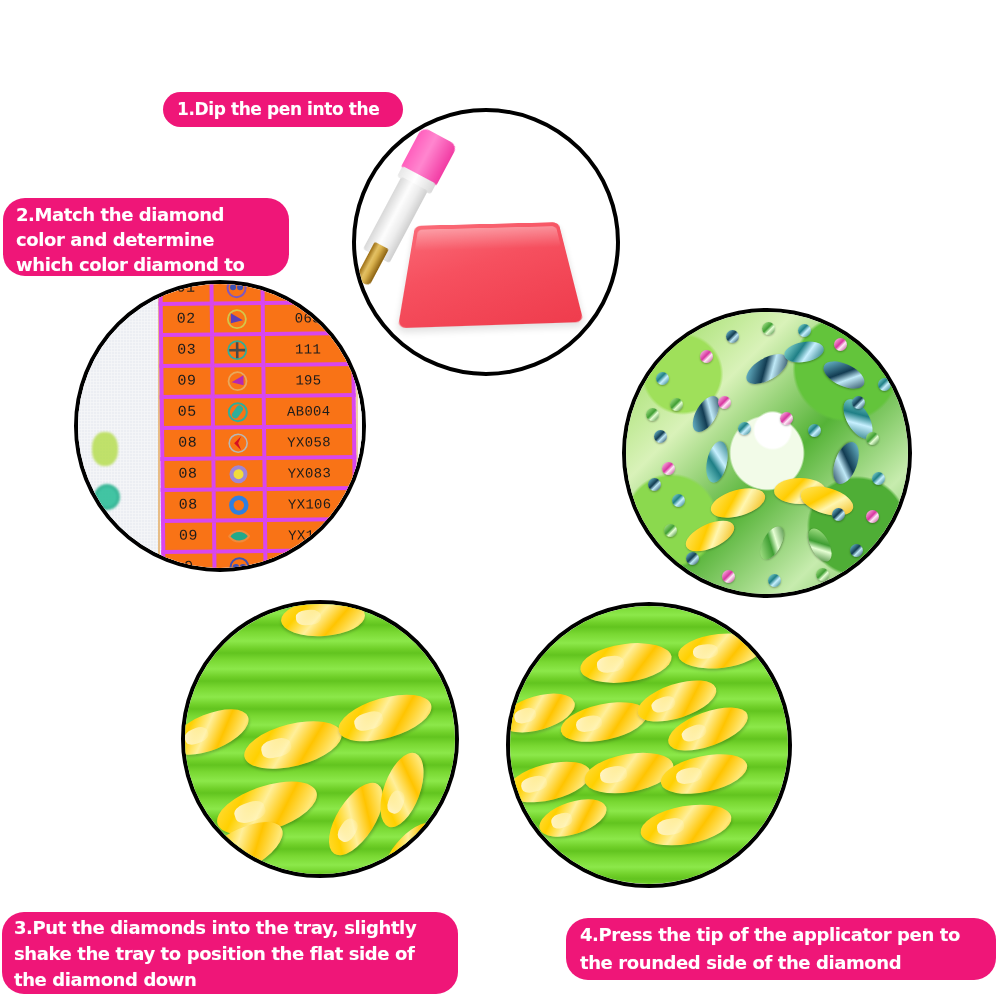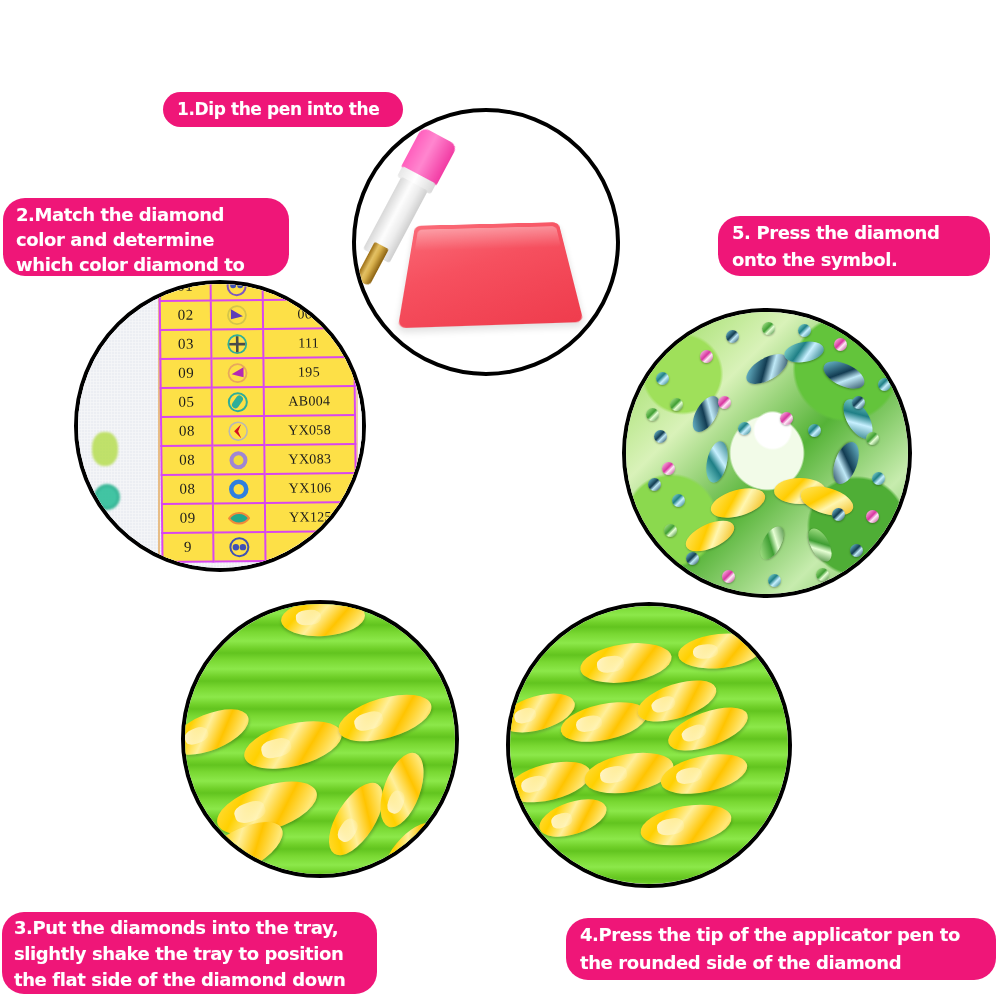--- a/index.html
+++ b/index.html
@@ -35,21 +35,21 @@
     color:#ffffff;
     font-family:"DejaVu Sans", sans-serif;
     font-weight:700;
     letter-spacing:-0.4px;
     box-sizing:border-box;
     text-shadow:0 0 1px rgba(255,255,255,.25);
   }
   #label-1{left:163px;top:92px;width:240px;height:35px;font-size:17px;line-height:35px;padding:0 14px;border-radius:18px;}
   #label-2{left:3px;top:198px;width:286px;height:78px;font-size:18px;line-height:25px;padding:4px 13px;}
   #label-5{left:718px;top:216px;width:272px;height:60px;font-size:18px;line-height:27px;padding:3px 14px;}
-  #label-3{left:2px;top:912px;width:375px;height:82px;font-size:18px;line-height:26px;padding:3px 12px;}
+  #label-3{left:2px;top:912px;width:456px;height:82px;font-size:18px;line-height:26px;padding:3px 12px;}
   #label-4{left:566px;top:918px;width:430px;height:62px;font-size:18px;line-height:28px;padding:3px 14px;}
 
   
   .photo-circle{
     position:absolute;border-radius:50%;
     border:4px solid #000000;
     overflow:hidden;background:#ffffff;
     box-sizing:border-box;
   }
   #circle-1{left:352px;top:108px;width:268px;height:268px;}
@@ -95,24 +95,24 @@
   .ofold.c{left:278px;background:#f0cfa4;}
   .sheet-right{position:absolute;left:280px;top:0;bottom:0;right:0;background:#fbfbfb;}
   .blob{position:absolute;border-radius:50%;filter:blur(1px);}
   .blob.g1{left:14px;top:148px;width:26px;height:34px;background:#b7dd52;opacity:.85;border-radius:45%;}
   .blob.g2{left:16px;top:200px;width:20px;height:20px;background:#2fbf9a;opacity:.9;
     border:3px solid #26b08d;border-radius:50%;}
 
   .legend-tbl{position:absolute;left:82px;top:-14px;width:196px;border-collapse:collapse;
     transform:rotate(-0.6deg);}
   .legend-tbl td{
-    border:2px solid #d946ef;
+    border:4px solid #d946ef;
     height:29px;box-sizing:border-box;
-    font-family:Liberation Serif, serif;
-    font-size:15px;color:#1c1c1c;background:#fde047;
+    font-family:Liberation Mono, monospace;
+    font-size:15px;color:#1c1c1c;background:#f97316;
   }
   .legend-tbl td.c-code{width:52px;text-align:center;letter-spacing:.5px;}
   .legend-tbl td.c-sym{width:52px;text-align:center;padding:0;}
   .legend-tbl td.c-dmc{width:92px;text-align:center;font-size:14px;letter-spacing:.3px;}
   .symwrap{display:flex;align-items:center;justify-content:center;height:27px;}
 
   
   .tray{position:absolute;inset:0;
     background:
       repeating-linear-gradient(180deg,
@@ -295,21 +295,20 @@
                   </svg>
                 </div>
               </td>
               <td class="c-dmc"></td>
             </tr>
           </tbody>
       </table>
     </div>
   </div>
 
-  <div class="step-label nosel" id="label-5">5.  Press the diamond onto the symbol.</div>
 
   <div class="photo-circle" id="circle-5">
     <div class="ph">
       <div class="canvas5"></div>
       <div id="gems5">
           <div class="rhinestone" style="left: 118px; top: 46px; width: 46px; height: 22px; transform: rotate(-30deg); border-radius: 50%; background: linear-gradient(135deg, rgb(127, 214, 232), rgb(18, 60, 82) 45%, rgb(191, 233, 247) 62%, rgb(13, 47, 66));"></div>
           <div class="rhinestone" style="left: 158px; top: 30px; width: 40px; height: 20px; transform: rotate(-10deg); border-radius: 50%; background: linear-gradient(135deg, rgb(154, 232, 224), rgb(31, 127, 134) 40%, rgb(199, 240, 255) 60%, rgb(22, 109, 116));"></div>
           <div class="rhinestone" style="left: 196px; top: 52px; width: 44px; height: 22px; transform: rotate(25deg); border-radius: 50%; background: linear-gradient(135deg, rgb(127, 214, 232), rgb(18, 60, 82) 45%, rgb(191, 233, 247) 62%, rgb(13, 47, 66));"></div>
           <div class="rhinestone" style="left: 210px; top: 96px; width: 44px; height: 22px; transform: rotate(60deg); border-radius: 50%; background: linear-gradient(135deg, rgb(154, 232, 224), rgb(31, 127, 134) 40%, rgb(199, 240, 255) 60%, rgb(22, 109, 116));"></div>
           <div class="rhinestone" style="left: 60px; top: 92px; width: 40px; height: 20px; transform: rotate(-60deg); border-radius: 50%; background: linear-gradient(135deg, rgb(127, 214, 232), rgb(18, 60, 82) 45%, rgb(191, 233, 247) 62%, rgb(13, 47, 66));"></div>

